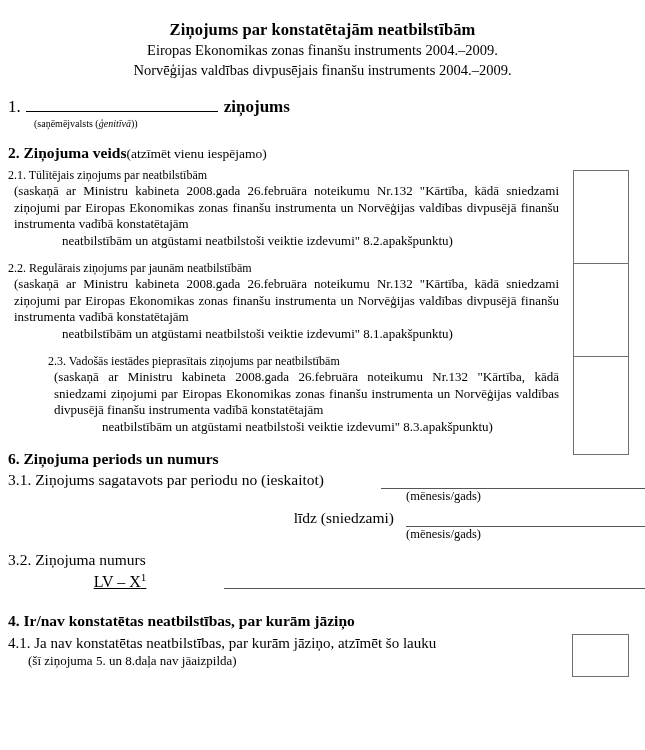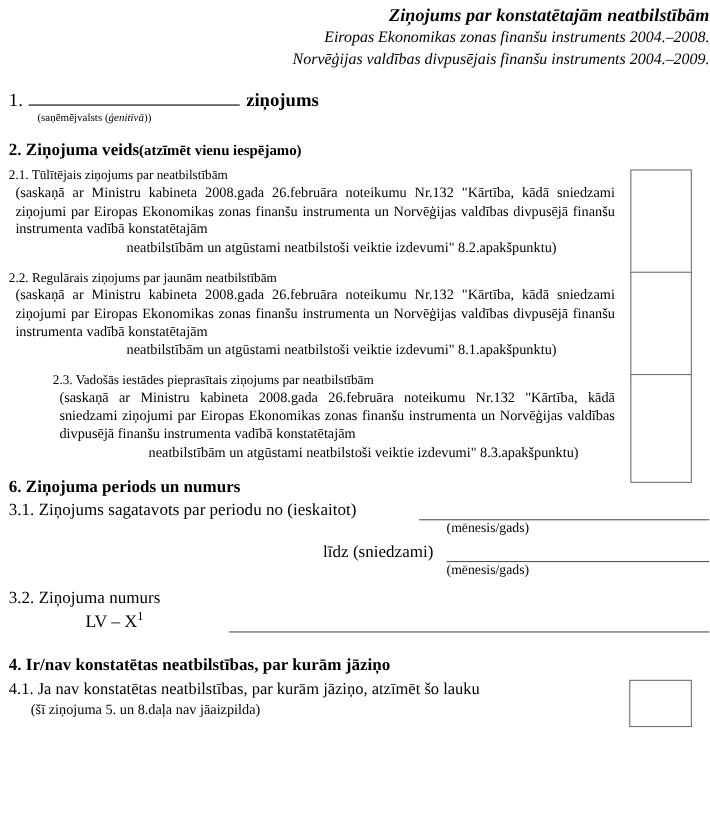--- a/index.html
+++ b/index.html
@@ -13,21 +13,21 @@
     height: 750px;
     font-family: "Liberation Serif", "DejaVu Serif", serif;
     color: #000000;
     font-size: 15px;
     line-height: 1.18;
     overflow: hidden;
     position: relative;
   }
 
   
-  .doc-header { text-align: right; padding-top: 4px; font-style: italic; }
+  .doc-header { text-align: center; padding-top: 20px; }
   .doc-title {
     font-weight: bold;
     font-size: 16.5px;
     letter-spacing: .1px;
     margin: 0 0 2px 0;
   }
   .doc-subtitle {
     font-size: 14.5px;
     margin: 0;
     line-height: 1.32;
@@ -58,21 +58,21 @@
   }
   .ital { font-style: italic; }
 
   
   .sec-head {
     font-weight: bold;
     font-size: 15.5px;
     padding-left: 8px;
   }
   .sec-head .hint {
-    font-weight: bold;
+    font-weight: normal;
     font-size: 13.5px;
   }
 
   
   .choice {
     position: relative;
     padding-left: 8px;
     padding-right: 86px;
     margin-top: 6px;
   }
@@ -80,21 +80,21 @@
     font-size: 12px;
     line-height: 1.2;
     margin-bottom: 1px;
   }
   .choice-note {
     font-size: 13px;
     line-height: 1.28;
     text-align: justify;
     padding-left: 6px;
   }
-  .choice-note .lastline { display: block; text-align: center; margin-left: 48px; }
+  .choice-note .lastline { display: block; text-align: left; margin-left: 48px; }
   .tickbox {
     position: absolute;
     right: 16px;
     top: 2px;
     width: 56px;
     height: 99px;
     border: 1.2px solid #6f6f6f;
     box-sizing: border-box;
     background: #fff;
   }
@@ -123,23 +123,24 @@
   .row32 {
     display: flex;
     align-items: flex-end;
     padding-left: 8px;
     margin-top: 5px;
   }
   .row32 .lbl { font-size: 15.5px; white-space: nowrap; text-align: right; flex: 1; }
   .sec32-label { padding-left: 8px; font-size: 15.5px; margin-top: 9px; }
   .sec32-row {
     display: flex;
-    align-items: center;
-    padding-left: 8px;
+    align-items: flex-start;
+    padding-left: 24px;
     margin-top: 4px;
+    text-decoration: underline;
   }
   .sec32-code {
     width: 192px;
     text-align: center;
     font-size: 16px;
     white-space: nowrap;
   }
   sup { font-size: 70%; vertical-align: super; line-height: 0; }
 
   
@@ -161,21 +162,21 @@
     border: 1.2px solid #6f6f6f;
     box-sizing: border-box;
     background: #fff;
   }
 </style>
 </head>
 <body>
 
 <div class="doc-header">
   <div class="doc-title">Ziņojums par konstatētajām neatbilstībām</div>
-  <div class="doc-subtitle">Eiropas Ekonomikas zonas finanšu instruments 2004.–2008.</div>
+  <div class="doc-subtitle">Eiropas Ekonomikas zonas finanšu instruments 2004.–2009.</div>
   <div class="doc-subtitle">Norvēģijas valdības divpusējais finanšu instruments 2004.–2009.</div>
 </div>
 
 <div class="sec1">
   <div class="sec1-line">
     <span class="sec1-num">1.</span>
     <span class="sec1-blank"></span>
     <span class="sec1-word">ziņojums</span>
   </div>
   <div class="sec1-caption">

